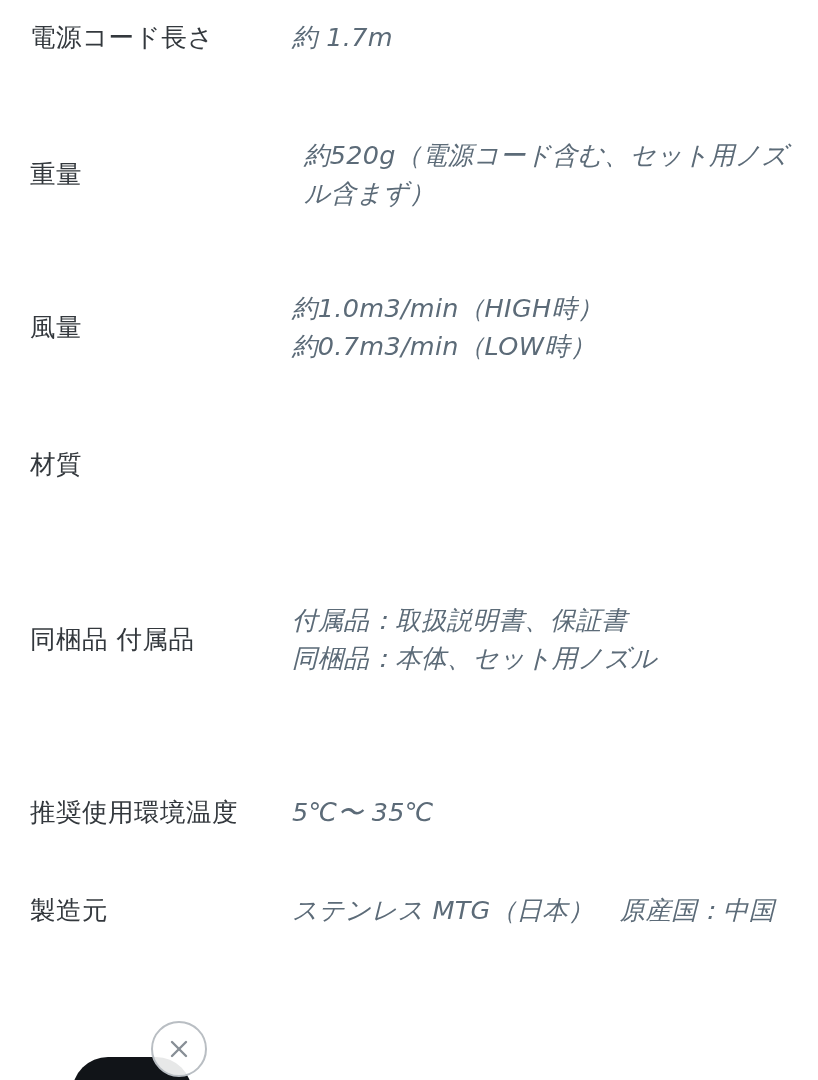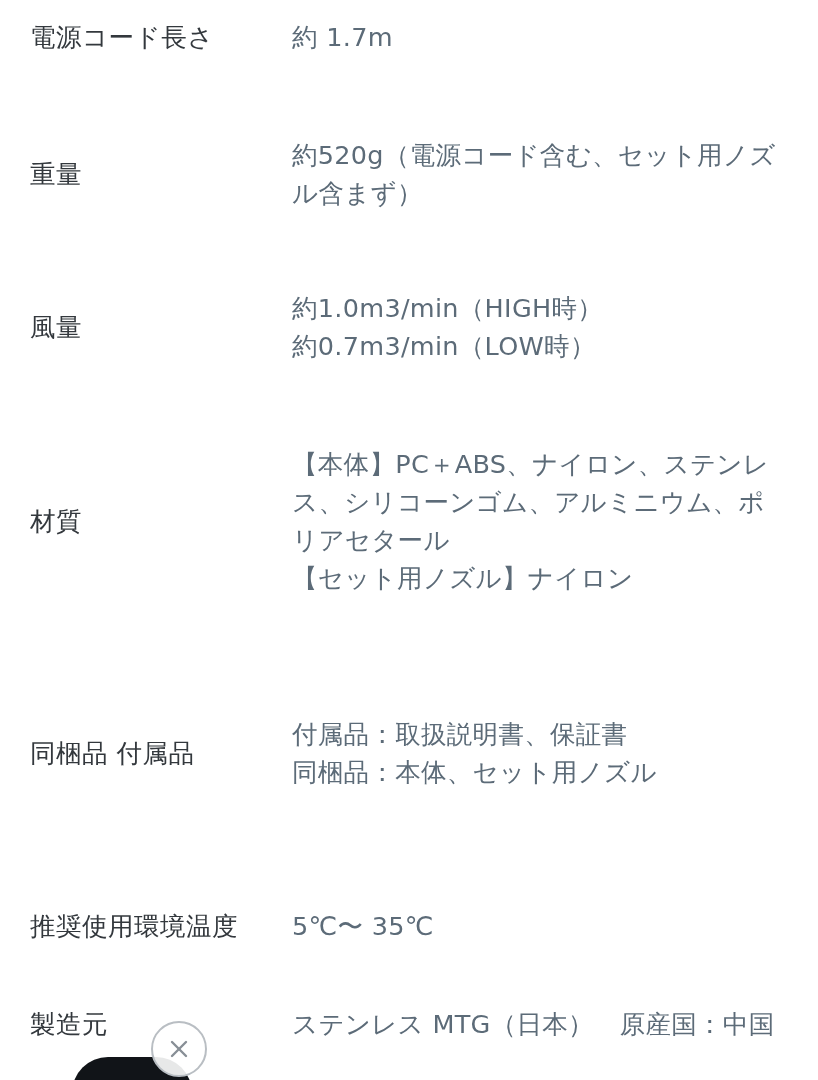--- a/index.html
+++ b/index.html
@@ -44,25 +44,26 @@
   .spec-value {
     flex: 1 1 auto;
     padding-right: 29px;
     box-sizing: border-box;
     color: #5c6b78;
     font-size: 25.5px;
     line-height: 38px;
     letter-spacing: 0.3px;
     font-weight: 400;
     white-space: pre-line;
+    font-style: italic;
   }
 
   
   .r0 { margin-top: 18px; }
-  .r1 { margin-top: 80px; }
+  .r1 { margin-top: 80px; gap: 12px; }
   .r2 { margin-top: 77px; }
   .r3 { margin-top: 80px; }
   .r4 { margin-top: 118px; }
   .r5 { margin-top: 116px; }
   .r6 { margin-top: 60px; }
 
   
   .close-button {
     position: absolute;
     left: 151px;
@@ -106,22 +107,20 @@
   </div>
 
   <div class="spec-row r2">
     <div class="spec-label">風量</div>
     <div class="spec-value">約1.0m3/min（HIGH時）
 約0.7m3/min（LOW時）</div>
   </div>
 
   <div class="spec-row r3">
     <div class="spec-label">材質</div>
-    <div class="spec-value">【本体】PC＋ABS、ナイロン、ステンレス、シリコーンゴム、アルミニウム、ポリアセタール
-【セット用ノズル】ナイロン</div>
   </div>
 
   <div class="spec-row r4">
     <div class="spec-label">同梱品 付属品</div>
     <div class="spec-value">付属品：取扱説明書、保証書
 同梱品：本体、セット用ノズル</div>
   </div>
 
   <div class="spec-row r5">
     <div class="spec-label">推奨使用環境温度</div>

